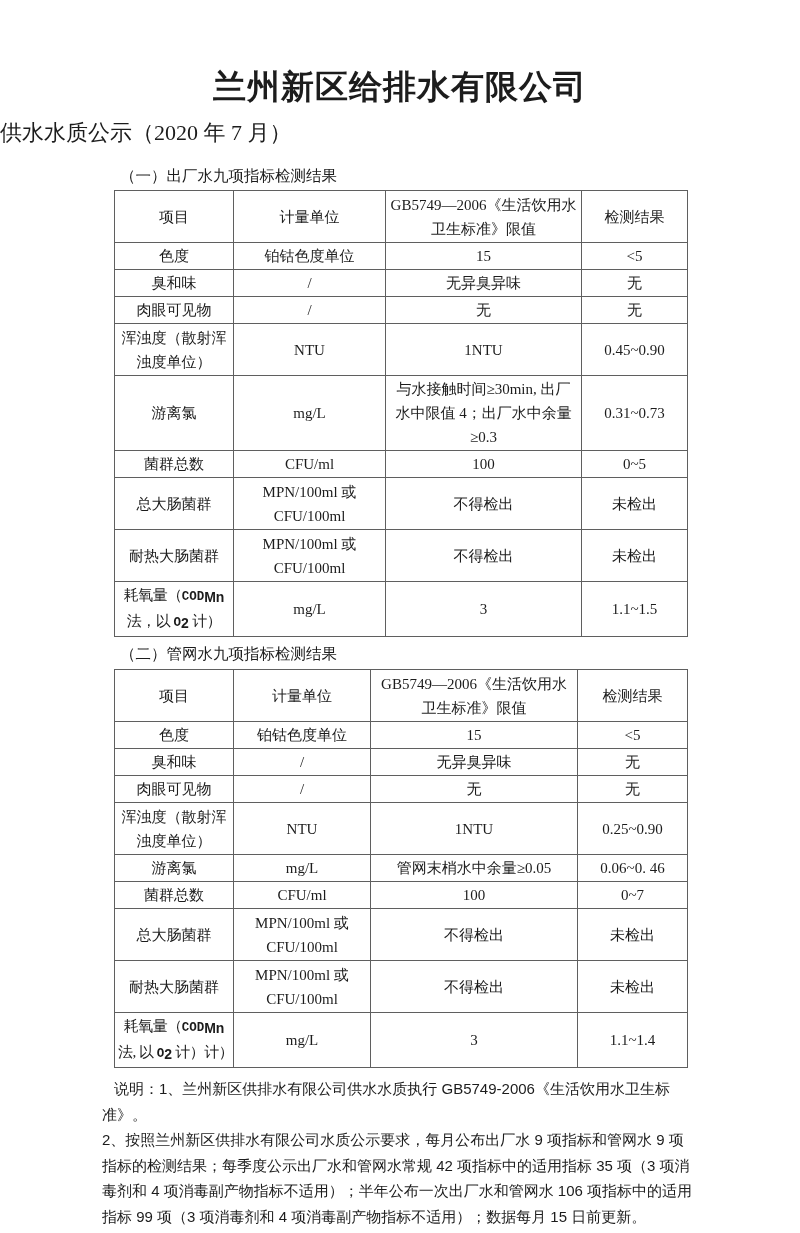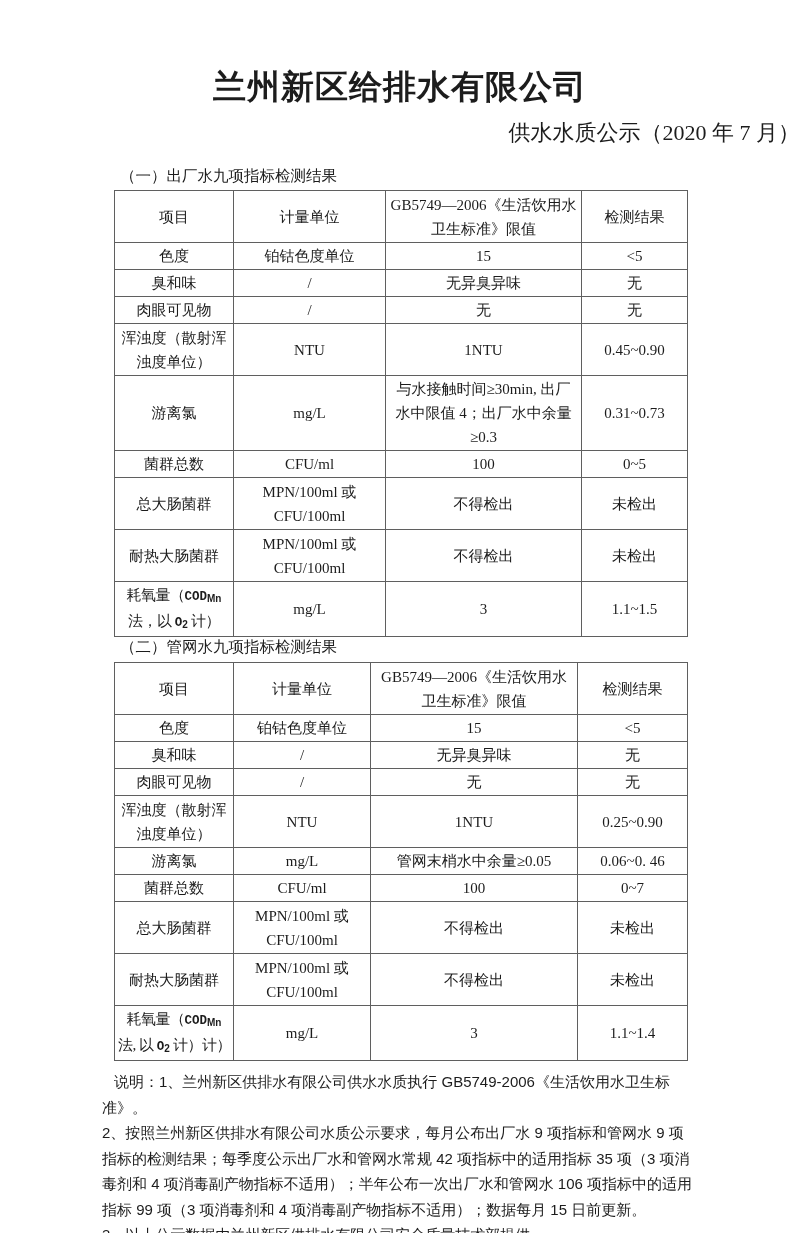--- a/index.html
+++ b/index.html
@@ -2,43 +2,43 @@
 <html><head>
 <meta charset="utf-8">
 <style>
   html,body{margin:0;padding:0;background:#ffffff;}
   body{width:800px;height:1233px;overflow:hidden;color:#1c1c1c;
        font-family:"Liberation Serif","DejaVu Serif",serif;}
   .page{position:relative;width:800px;height:965px;}
 
   .title{padding-top:68px;text-align:center;font-size:33px;font-weight:bold;
          line-height:38px;letter-spacing:1px;}
-  .subtitle{margin-top:14px;text-align:right;font-size:22px;line-height:26px;}
+  .subtitle{margin-top:14px;text-align:left;font-size:22px;line-height:26px;}
 
   .sec-heading{margin:20px 0 4px 120px;font-size:15.5px;line-height:20px;}
-  .sec-heading.second{margin-top:0;margin-bottom:5px;}
+  .sec-heading.second{margin-top:7px;margin-bottom:5px;}
 
   table.wq{border-collapse:collapse;table-layout:fixed;margin-left:114px;
            width:573px;border-radius:25px;}
   table.wq td{border:1px solid #5f5f5f;text-align:center;vertical-align:middle;
               font-size:15px;line-height:24px;padding:1px 3px;
               font-family:"Liberation Serif","DejaVu Serif",serif;}
   tr.r1 td{height:24px;}
   tr.r2 td{height:49px;}
   tr.hc1 td{height:38px;}
   tr.hc2 td{height:49px;}
 
   .t1 .c1{width:119px;} .t1 .c2{width:152px;} .t1 .c3{width:196px;} .t1 .c4{width:106px;}
   .t2 .c1{width:119px;} .t2 .c2{width:137px;} .t2 .c3{width:207px;} .t2 .c4{width:110px;}
 
   td.codcell{font-size:14px;line-height:19px;padding:1px;letter-spacing:-0.5px;}
   td.codcell .lat{font-family:Liberation Mono, monospace;
                   font-weight:bold;font-size:12.5px;letter-spacing:0;}
   td.codcell sub{font-family:"Liberation Sans","DejaVu Sans",sans-serif;
-                 font-weight:bold;font-size:10px;vertical-align:-2px;
+                 font-weight:bold;font-size:14px;vertical-align:-2px;
                  line-height:0;letter-spacing:0;}
   .nowrap{white-space:nowrap;}
 
   .notes{margin:8px 0 0 102px;width:592px;
          font-family:"Liberation Sans","DejaVu Sans",sans-serif;
          font-size:15px;line-height:25.5px;}
   .notes p{margin:0;}
   .notes p.first{text-indent:12px;}
 </style>
 </head>

